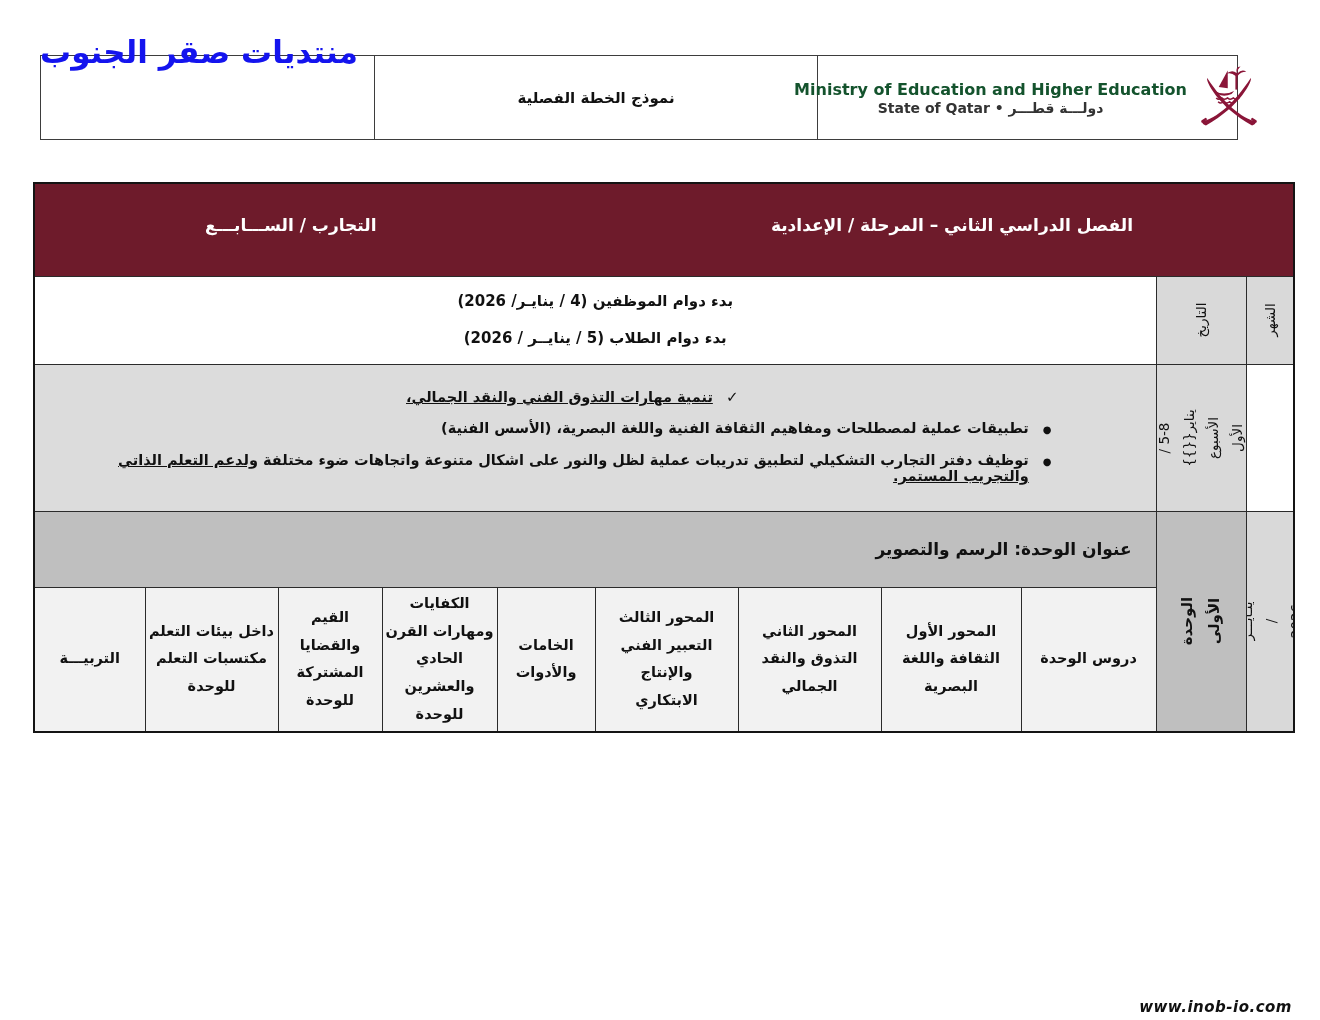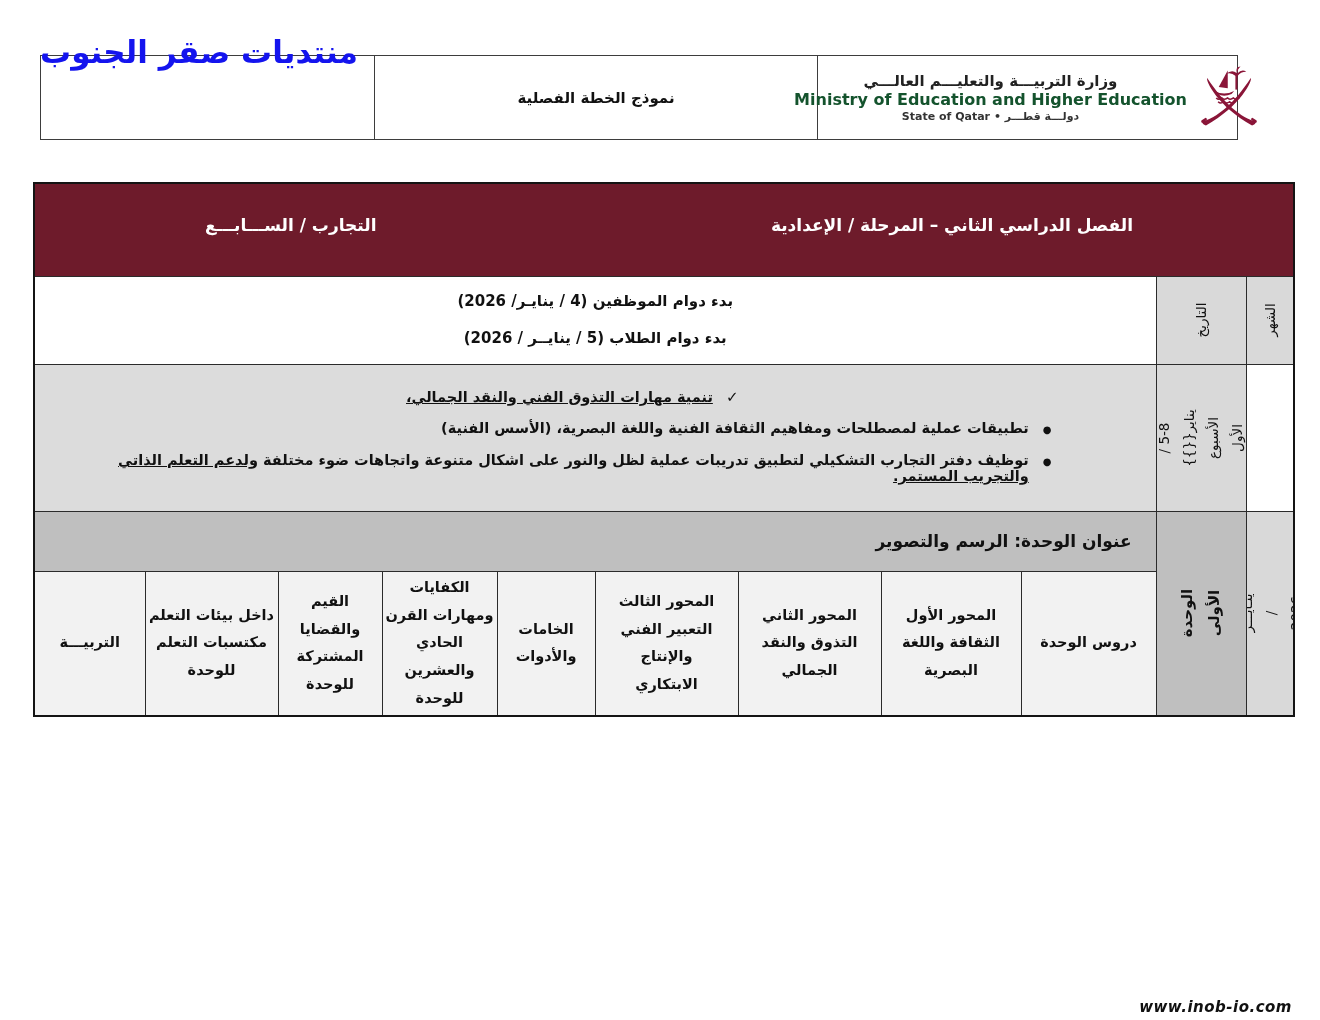--- a/index.html
+++ b/index.html
@@ -30,21 +30,21 @@
   .hdr-cell{height:100%; display:flex; align-items:center; justify-content:center;}
   .hdr-ministry{width:420px; border-left:1px solid #3d3d3d;}
   .hdr-form{width:443px; border-left:1px solid #3d3d3d;}
   .hdr-dept{width:335px;}
   .dept-lines{direction:rtl; text-align:center; font-size:14.5px; font-weight:bold; line-height:1.9;}
   .form-title{direction:rtl; font-size:15px; font-weight:bold;}
   .ministry-wrap{display:flex; flex-direction:row-reverse; align-items:center; gap:10px;}
   .ministry-text{text-align:center; direction:rtl;}
   .ministry-ar{font-size:15px; font-weight:bold; color:#222; white-space:nowrap;}
   .ministry-en{font-size:16px; font-weight:bold; color:#14532d; white-space:nowrap; font-family:"DejaVu Sans",sans-serif;}
-  .ministry-state{font-size:11px; font-weight:bold; color:#333; margin-top:1px;}
+  .ministry-state{font-size:14px; font-weight:bold; color:#333; margin-top:1px;}
   .emblem{color:var(--emblem); flex:0 0 auto;}
   
   table.main{
     position:absolute; left:33px; top:182px; width:1260px;
     border-collapse:collapse; table-layout:fixed; direction:rtl;
   }
   table.main td{border:1px solid var(--line); vertical-align:middle; overflow:hidden;}
   table.main{border:2px solid #141414;}
   td.banner{
     background:var(--maroon); height:93px; border:1px solid var(--maroon);
@@ -70,21 +70,21 @@
   
   td.goals{height:147px; vertical-align:top;}
   .goals-inner{direction:rtl; padding:10px 104px 0 30px; font-size:14.5px;margin-left:28px;}
   .goal-head{ text-align:center; margin-bottom:14px; font-weight:bold;}
   .goal-head .chk{display:inline-block; margin-left:8px; font-size:15px;}
   .goal-head .txt{text-decoration:underline;}
   .bullet-line{display:flex; gap:14px; align-items:flex-start; margin-bottom:13px; font-weight:bold;}
   .bullet-line .dot{font-size:10px; line-height:1.9; flex:0 0 auto;}
   .bullet-line .underline{text-decoration:underline;}
   
-  td.unit-banner{height:60px;}
+  td.unit-banner{height:76px;}
   .unit-title{direction:rtl; text-align:right; padding-right:24px; font-weight:bold; font-size:17px;}
   
   td.colhead{height:145px; text-align:center; font-weight:bold; font-size:14.5px;}
   .colhead-inner{white-space:pre-line; line-height:1.9; direction:rtl;}
 </style>
 </head>
 <body>
 
 <div class="watermark">منتديات صقر الجنوب</div>
 
@@ -103,21 +103,20 @@
           <path d="M28,42 Q42,50 58,42 L54,47 Q42,52 32,47 Z"></path>
 
           <rect x="60" y="18" width="3.2" height="22"></rect>
           <path d="M61,19 Q52,12 45,16 Q54,8 62,14 Q60,4 68,4 Q63,8 63,15 Q70,7 77,12 Q68,12 63,19 Z"></path>
 
           <path d="M30,53 q4,4 9,0 q4,4 9,0 q4,4 9,0 q4,4 9,0" fill="none" stroke="currentColor" stroke-width="2.4"></path>
           <path d="M33,59 q4,4 9,0 q4,4 9,0 q4,4 9,0" fill="none" stroke="currentColor" stroke-width="2.4"></path>
         </svg>
       </span>
       <div class="ministry-text">
-        <div class="ministry-ar">وزارة التربيـــة والتعليـــم العالـــي</div>
         <div class="ministry-en">Ministry of Education and Higher Education</div>
         <div class="ministry-state">دولـــة قطـــر  •  State of Qatar</div>
       </div>
     </div>
   </div>
   <div class="hdr-cell hdr-form">
     <div class="form-title">نموذج الخطة الفصلية</div>
   </div>
 </div>
 

